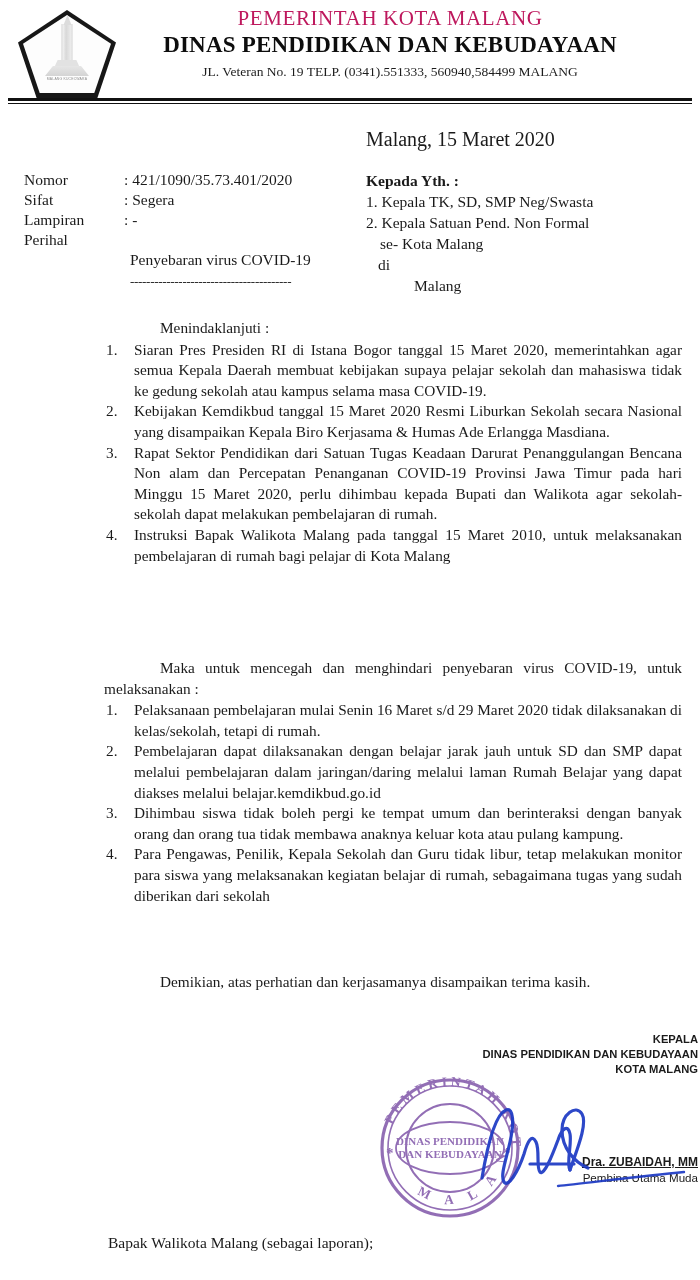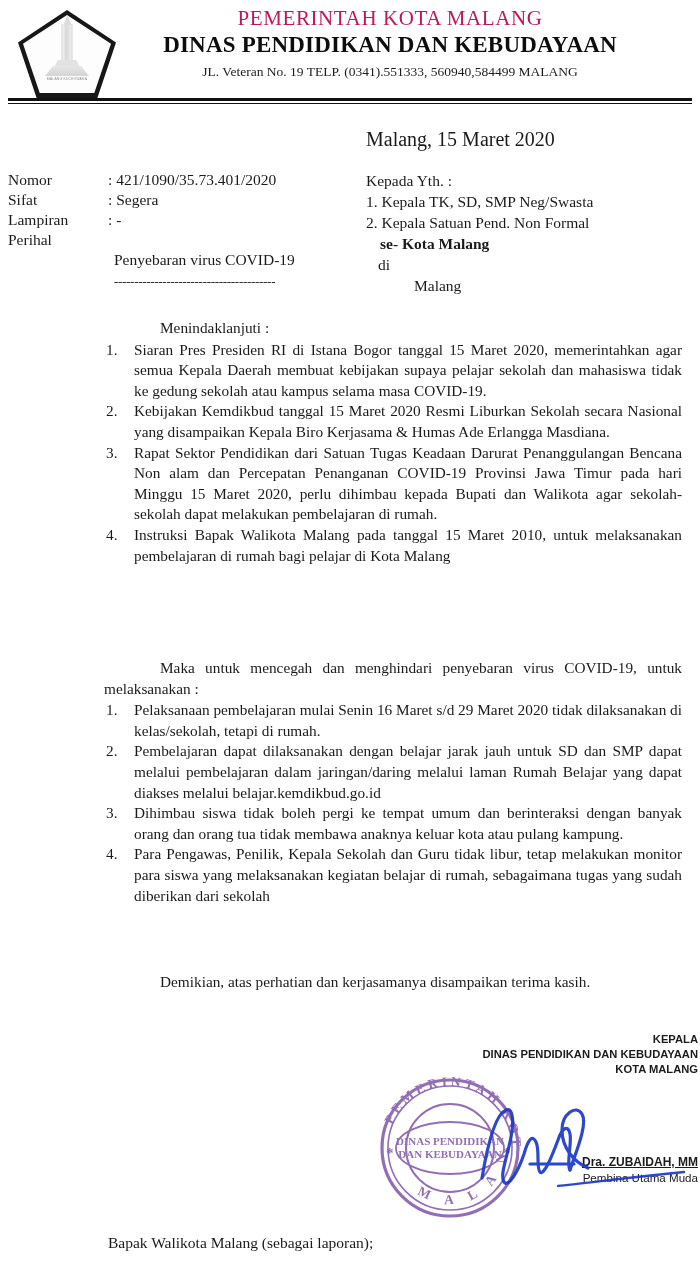--- a/index.html
+++ b/index.html
@@ -146,21 +146,21 @@
     width: 700px;
   }
   .date-line {
     position: absolute;
     left: 366px;
     top: 0;
     font-size: 20px;
   }
   .meta-left {
     position: absolute;
-    left: 8px;
+    left: 24px;
     top: 42px;
     width: 350px;
     font-size: 15.5px;
     line-height: 20px;
   }
   .meta-row {
     display: flex;
   }
   .meta-label {
     width: 100px;
@@ -183,23 +183,23 @@
   }
   .meta-right {
     position: absolute;
     left: 366px;
     top: 42px;
     width: 330px;
     font-size: 15.5px;
     line-height: 21px;
   }
   .kepada-title {
-    font-weight: normal;
-  }
-  .addr-indent1 { padding-left: 14px; font-weight: bold; }
+    font-weight: bold;
+  }
+  .addr-indent1 { padding-left: 14px; }
   .addr-indent2 { padding-left: 12px; }
   .addr-indent3 { padding-left: 48px; }
 
   
   .body-block {
     position: absolute;
     left: 104px;
     width: 578px;
     font-size: 15.3px;
     line-height: 20.6px;

